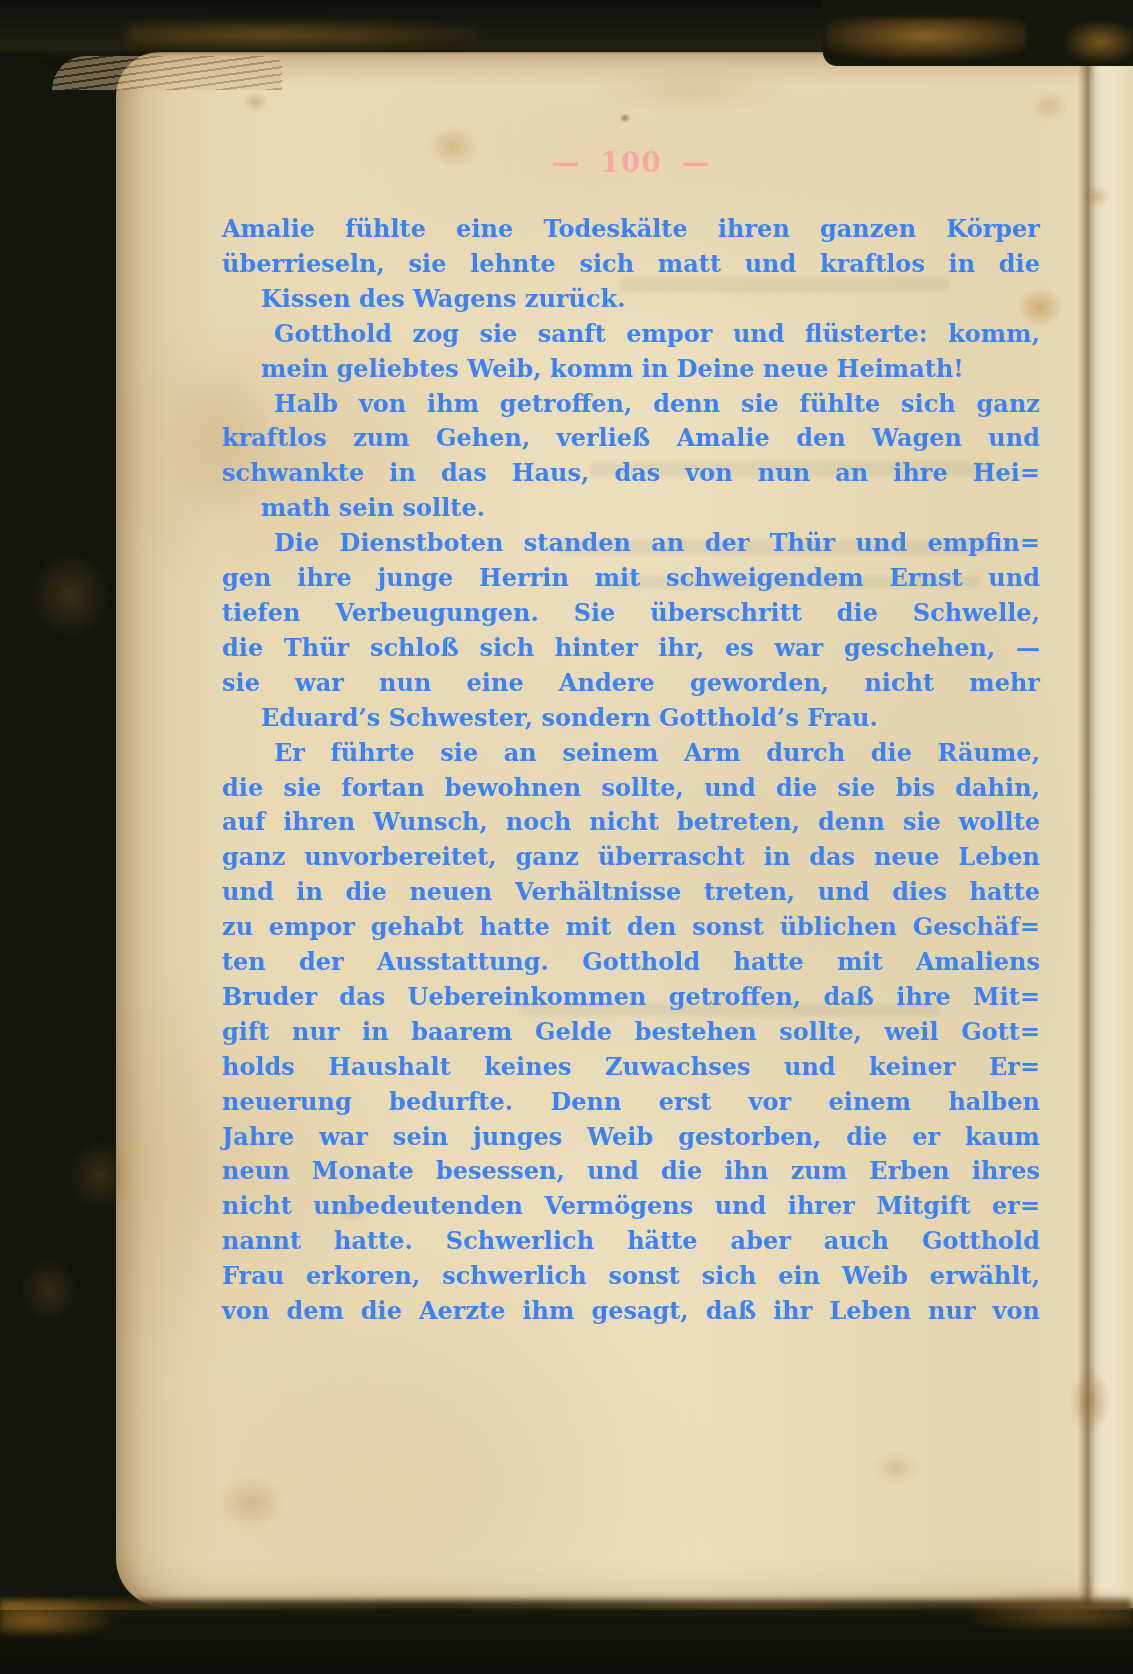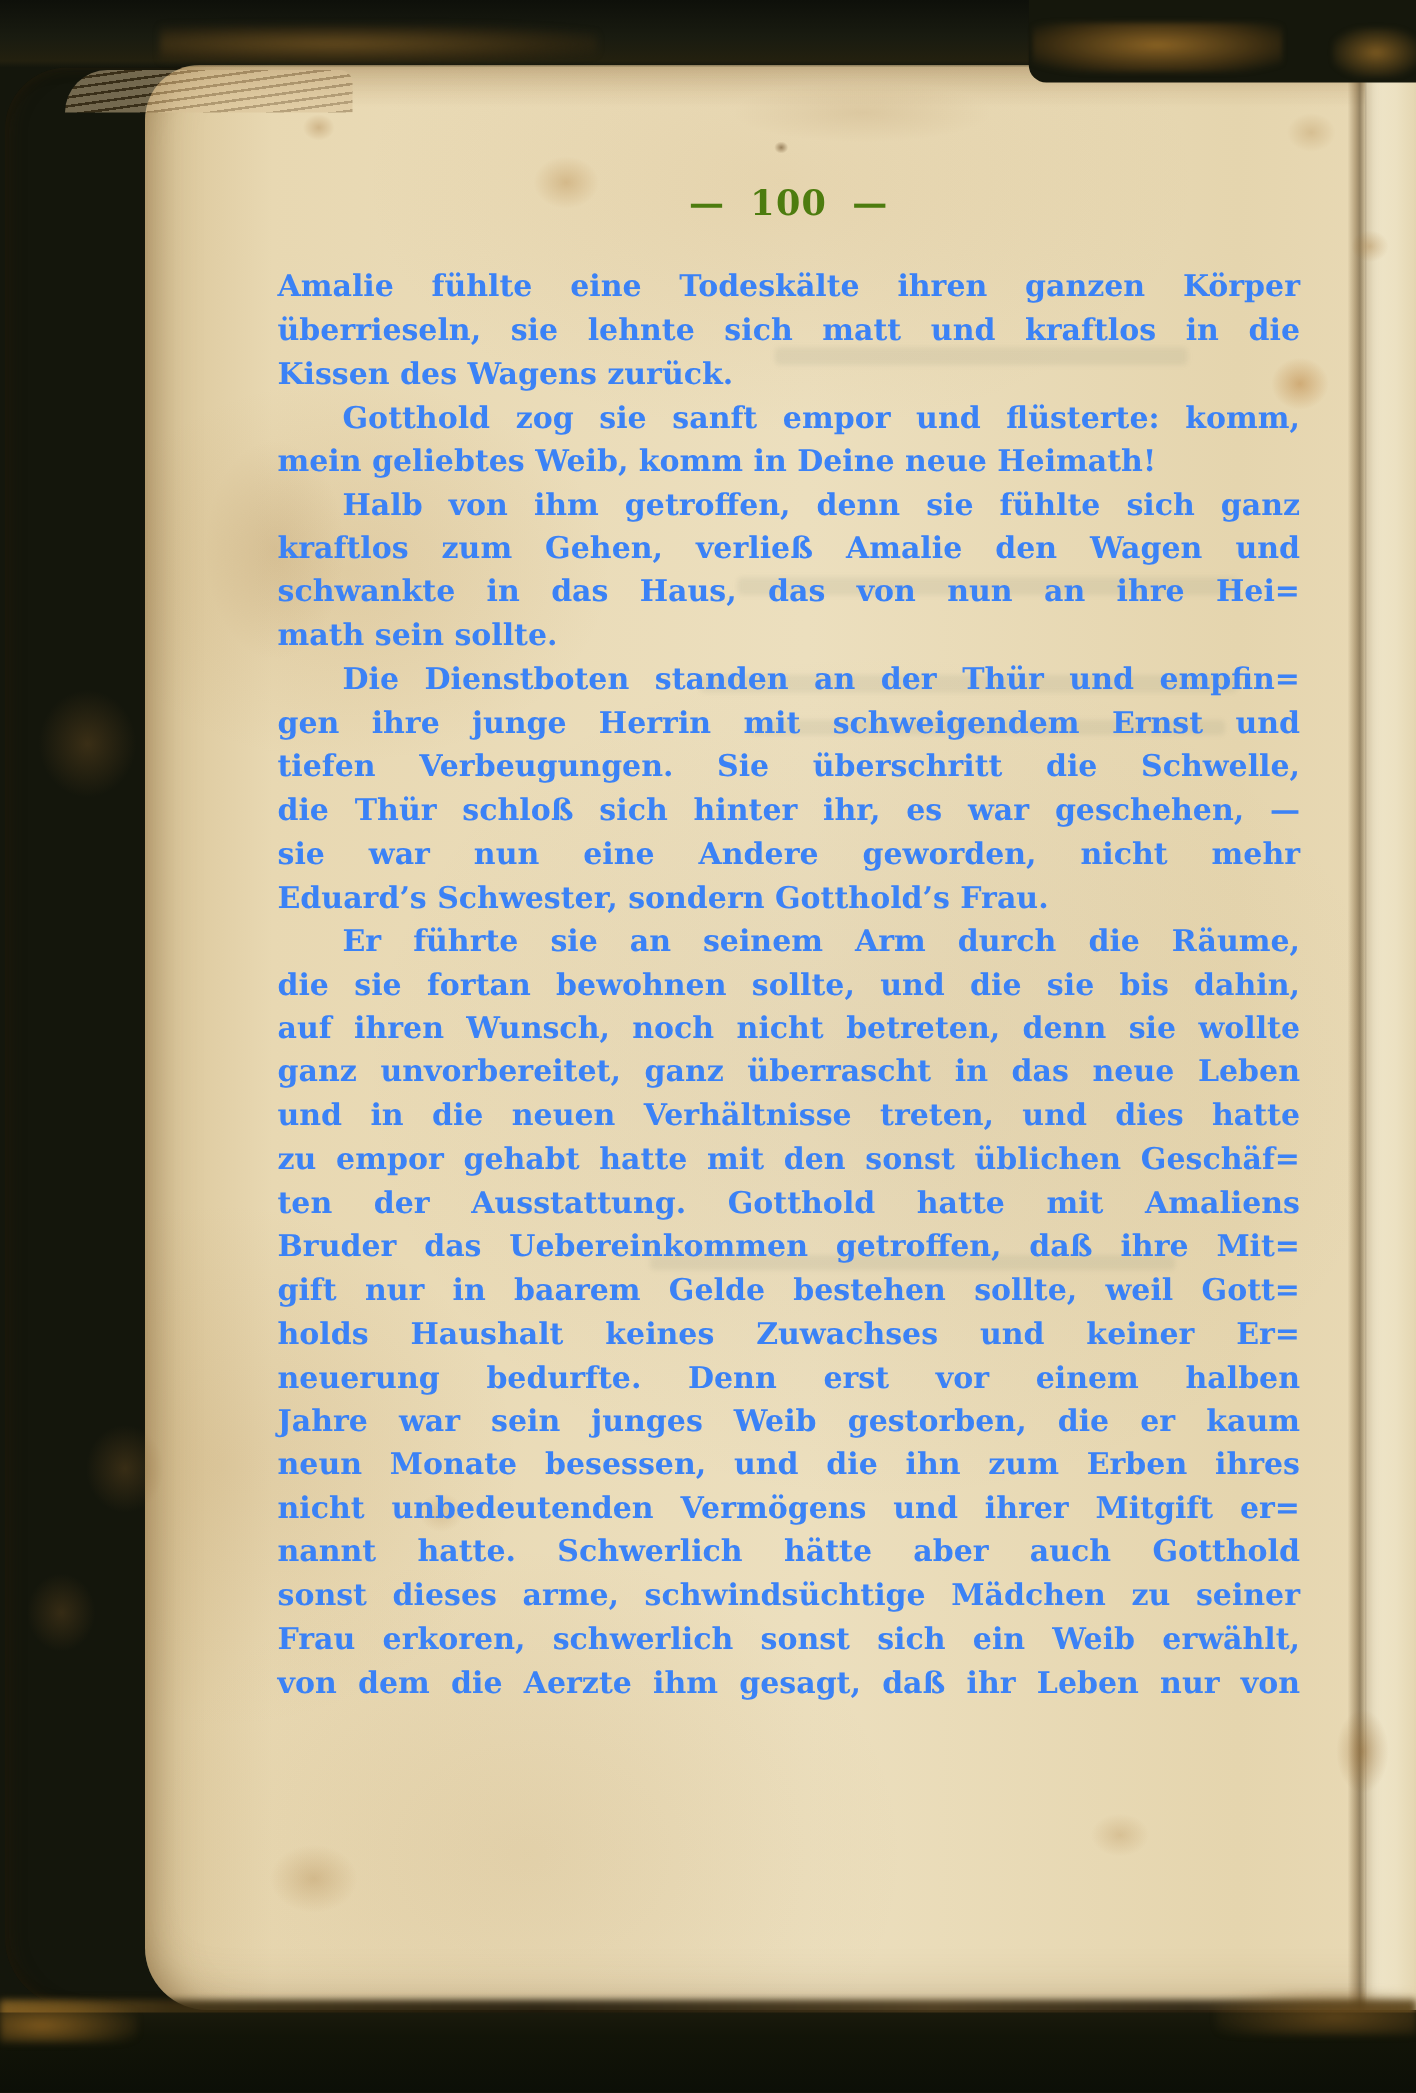--- a/index.html
+++ b/index.html
@@ -127,31 +127,31 @@
   .ghost{position:absolute;background:rgba(110,120,96,.10);filter:blur(2px);border-radius:4px;}
   .g1{left:620px;top:278px;width:330px;height:14px;}
   .g2{left:590px;top:462px;width:400px;height:14px;}
   .g3{left:560px;top:540px;width:430px;height:14px;}
   .g4{left:600px;top:576px;width:380px;height:12px;}
   .g5{left:520px;top:1004px;width:420px;height:12px;}
 
   
   .page-header{
     position:absolute;left:222px;top:146px;width:818px;
-    text-align:center;font-size:28px;font-weight:bold;color:#4d7c0f;
+    text-align:center;font-size:28px;font-weight:bold;color:#fca5a5;
     letter-spacing:1px;
   }
   .page-header .dash{margin:0 20px;}
   .text-block{
     position:absolute;left:222px;top:212px;width:818px;
     font-size:24px;line-height:34.9px;font-weight:bold;color:#3b82f6;
   }
   .line{text-align:justify;text-align-last:justify;}
   .line.indent{text-indent:52px;}
-  .line.end{text-align-last:left;}
+  .line.end{text-align-last:left;margin-left:39px;}
 </style>
 </head>
 <body>
 
 <div id="scene">
 
   <div class="page-stack"></div>
 
   <div class="page"></div>
   <div class="stack-top-lines"></div>
@@ -219,18 +219,17 @@
       <div class="line">zu empor gehabt hatte mit den sonst üblichen Geschäf=</div>
       <div class="line">ten der Ausstattung. Gotthold hatte mit Amaliens</div>
       <div class="line">Bruder das Uebereinkommen getroffen, daß ihre Mit=</div>
       <div class="line">gift nur in baarem Gelde bestehen sollte, weil Gott=</div>
       <div class="line">holds Haushalt keines Zuwachses und keiner Er=</div>
       <div class="line">neuerung bedurfte. Denn erst vor einem halben</div>
       <div class="line">Jahre war sein junges Weib gestorben, die er kaum</div>
       <div class="line">neun Monate besessen, und die ihn zum Erben ihres</div>
       <div class="line">nicht unbedeutenden Vermögens und ihrer Mitgift er=</div>
       <div class="line">nannt hatte. Schwerlich hätte aber auch Gotthold</div>
-      <div class="line">sonst dieses arme, schwindsüchtige Mädchen zu seiner</div>
       <div class="line">Frau erkoren, schwerlich sonst sich ein Weib erwählt,</div>
       <div class="line">von dem die Aerzte ihm gesagt, daß ihr Leben nur von</div>
     </div>
 
 </div>
 
 </body></html>

